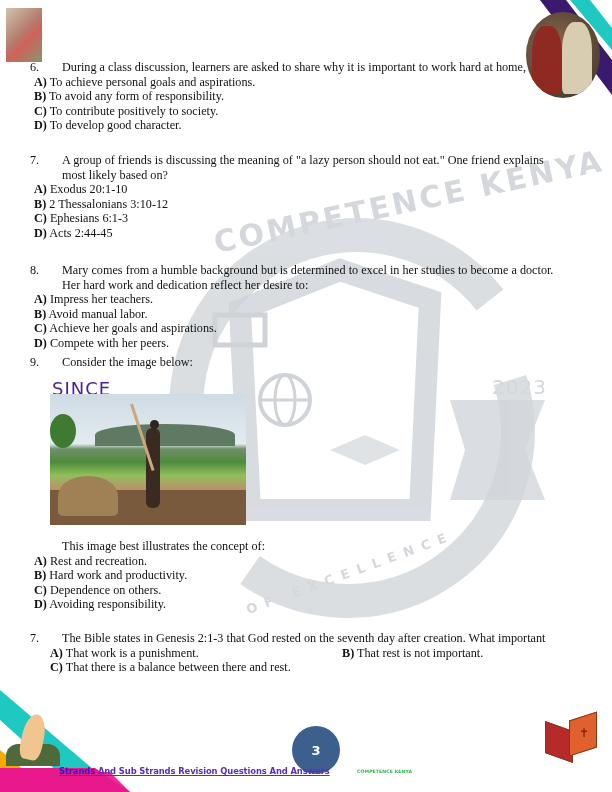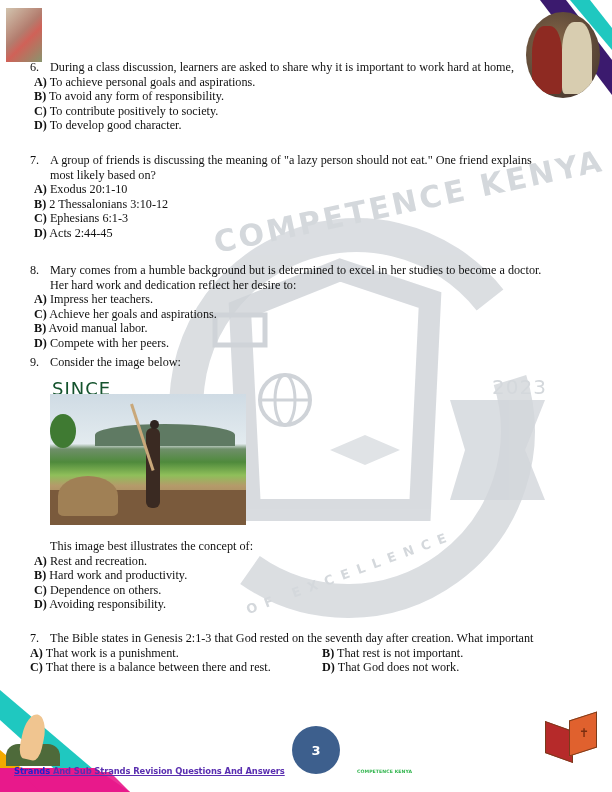--- a/index.html
+++ b/index.html
@@ -9,29 +9,29 @@
 
   
   .wm { position:absolute; left:130px; top:150px; width:420px; height:470px; pointer-events:none; }
 
   
   .stripe { position:absolute; }
 
   
   .q { position:absolute; left:30px; font-size:12.2px; line-height:14.6px; }
   .q .num { position:absolute; left:0; top:0; width:18px; }
-  .q .body { margin-left:20px; }
+  .q .body { margin-left:32px; }
   .q .opt { margin-left:4px; }
   .q .opt b { font-weight:bold; }
-  .q .row2 { display:flex; }
+  .q .row2 { margin-left:20px; display:flex; }
   .q .row2 span.col1 { width:292px; display:inline-block; }
 
   .footer-link { position:absolute; left:14px; top:766px; font-family:"DejaVu Sans", sans-serif;
                  font-size:8.4px; font-weight:bold; color:#5a2fb0; text-decoration:underline; letter-spacing:-0.1px; }
-  .footer-link .first { color:#2222cc; }
+  .footer-link .first { color:#2222cc;margin-left:45px; }
   .footer-brand { position:absolute; left:357px; top:769px; font-family:"DejaVu Sans", sans-serif;
                   font-size:4.6px; font-weight:bold; color:#2db34a; letter-spacing:0.1px; }
   .page-badge { position:absolute; left:292px; top:726px; width:48px; height:48px; border-radius:50%;
                 background:#3d5f8d; color:#fff; font-family:"DejaVu Sans", sans-serif; font-weight:bold;
                 font-size:13px; display:flex; align-items:center; justify-content:center; }
 </style>
 </head>
 <body>
 
 <svg class="wm" viewBox="0 0 420 470">
@@ -46,21 +46,21 @@
   </g>
   <circle cx="155" cy="250" r="25" fill="none" stroke="#cfd3d8" stroke-width="4"></circle>
   <ellipse cx="155" cy="250" rx="10" ry="25" fill="none" stroke="#cfd3d8" stroke-width="3"></ellipse>
   <line x1="130" y1="250" x2="180" y2="250" stroke="#cfd3d8" stroke-width="3"></line>
   <rect x="85" y="165" width="50" height="30" fill="none" stroke="#cfd3d8" stroke-width="5"></rect>
   <polygon points="200,300 235,285 270,300 235,315" fill="#e0e3e6"></polygon>
   <text x="225" y="205" fill="#ffffff" font-size="22" font-family="DejaVu Sans, sans-serif">★</text>
   <text x="200" y="230" fill="#ffffff" font-size="14" font-family="DejaVu Sans, sans-serif">★</text>
 </svg>
 <div class="abs" style="left:210px;top:184px;font-family:'DejaVu Sans',sans-serif;font-weight:bold;font-size:30px;color:#d4d8dc;transform:rotate(-12deg);letter-spacing:3px;">COMPETENCE KENYA</div>
-<div class="abs" style="left:52px;top:378px;font-family:'DejaVu Sans',sans-serif;font-size:18px;color:#14532d;letter-spacing:1px;text-align:right;">SINCE</div>
+<div class="abs" style="left:52px;top:378px;font-family:'DejaVu Sans',sans-serif;font-size:18px;color:#4c1d95;letter-spacing:1px;text-align:right;">SINCE</div>
 <div class="abs" style="left:492px;top:375px;font-family:'DejaVu Sans',sans-serif;font-size:20px;color:#d4d8dc;letter-spacing:1px;text-align:right;">2023</div>
 <div class="abs" style="left:240px;top:565px;font-family:'DejaVu Sans',sans-serif;font-weight:bold;font-size:13px;color:#d4d8dc;transform:rotate(-20deg);letter-spacing:8px;">OF EXCELLENCE</div>
 
 <svg class="stripe" style="left:540px;top:0;width:72px;height:130px;" viewBox="0 0 72 130">
   <polygon points="0,0 26,0 72,60 72,95" fill="#3b1a6e"></polygon>
   <polygon points="30,0 50,0 72,28 72,50" fill="#1fc8c0"></polygon>
 </svg>
 <div class="abs" style="left:526px;top:12px;width:74px;height:86px;border-radius:50%;overflow:hidden;background:radial-gradient(circle at 40% 40%,#8a6a4a,#3b2f2a);">
   <div style="position:absolute;left:6px;top:14px;width:30px;height:68px;background:#8e2a22;border-radius:40% 40% 10% 10%;"></div>
   <div style="position:absolute;left:36px;top:10px;width:30px;height:72px;background:#d8cdb0;border-radius:40% 40% 10% 10%;"></div>
@@ -85,22 +85,22 @@
   <div class="opt"><b>B)</b><span> 2 Thessalonians 3:10-12</span></div>
   <div class="opt"><b>C)</b><span> Ephesians 6:1-3</span></div>
   <div class="opt"><b>D)</b><span> Acts 2:44-45</span></div>
 </div>
 
 <div class="q" style="top:263px;">
   <span class="num">8.</span>
   <div class="body">Mary comes from a humble background but is determined to excel in her studies to become a doctor.</div>
   <div class="body">Her hard work and dedication reflect her desire to:</div>
   <div class="opt"><b>A)</b><span> Impress her teachers.</span></div>
+  <div class="opt"><b>B)</b><span> Avoid manual labor.</span></div>
   <div class="opt"><b>C)</b><span> Achieve her goals and aspirations.</span></div>
-  <div class="opt"><b>B)</b><span> Avoid manual labor.</span></div>
   <div class="opt"><b>D)</b><span> Compete with her peers.</span></div>
 </div>
 
 <div class="q" style="top:355px;">
   <span class="num">9.</span>
   <div class="body">Consider the image below:</div>
 </div>
 
 <div class="abs" style="left:50px;top:394px;width:196px;height:131px;overflow:hidden;background:linear-gradient(#cfdbe4 0%,#e3ebef 38%,#6f8f6a 42%,#4f8a3c 52%,#8fbf5a 62%,#b59a6a 70%,#8a6a48 100%);">
   <div style="position:absolute;left:45px;top:30px;width:140px;height:22px;background:#5f7a63;border-radius:50% 50% 0 0;"></div>
@@ -122,21 +122,20 @@
 
 <div class="q" style="top:631px;">
   <span class="num">7.</span>
   <div class="body">The Bible states in Genesis 2:1-3 that God rested on the seventh day after creation. What important</div>
   <div class="row2">
     <span class="col1"><b>A)</b><span> That work is a punishment.</span></span>
     <span><b>B)</b><span> That rest is not important.</span></span>
   </div>
   <div class="row2">
     <span class="col1"><b>C)</b><span> That there is a balance between there and rest.</span></span>
-    <span><b>D)</b><span> That God does not work.</span></span>
   </div>
 </div>
 
 <svg class="stripe" style="left:0;top:690px;width:150px;height:102px;" viewBox="0 0 150 102">
   <polygon points="0,0 0,30 80,102 120,102" fill="#1fc8c0"></polygon>
   <polygon points="0,60 0,102 50,102" fill="#f2a900"></polygon>
   <polygon points="0,78 0,102 130,102 95,78" fill="#e8198b"></polygon>
   <polygon points="20,82 110,82 130,102 40,102" fill="#e8198b" opacity="0.9"></polygon>
 </svg>
 

